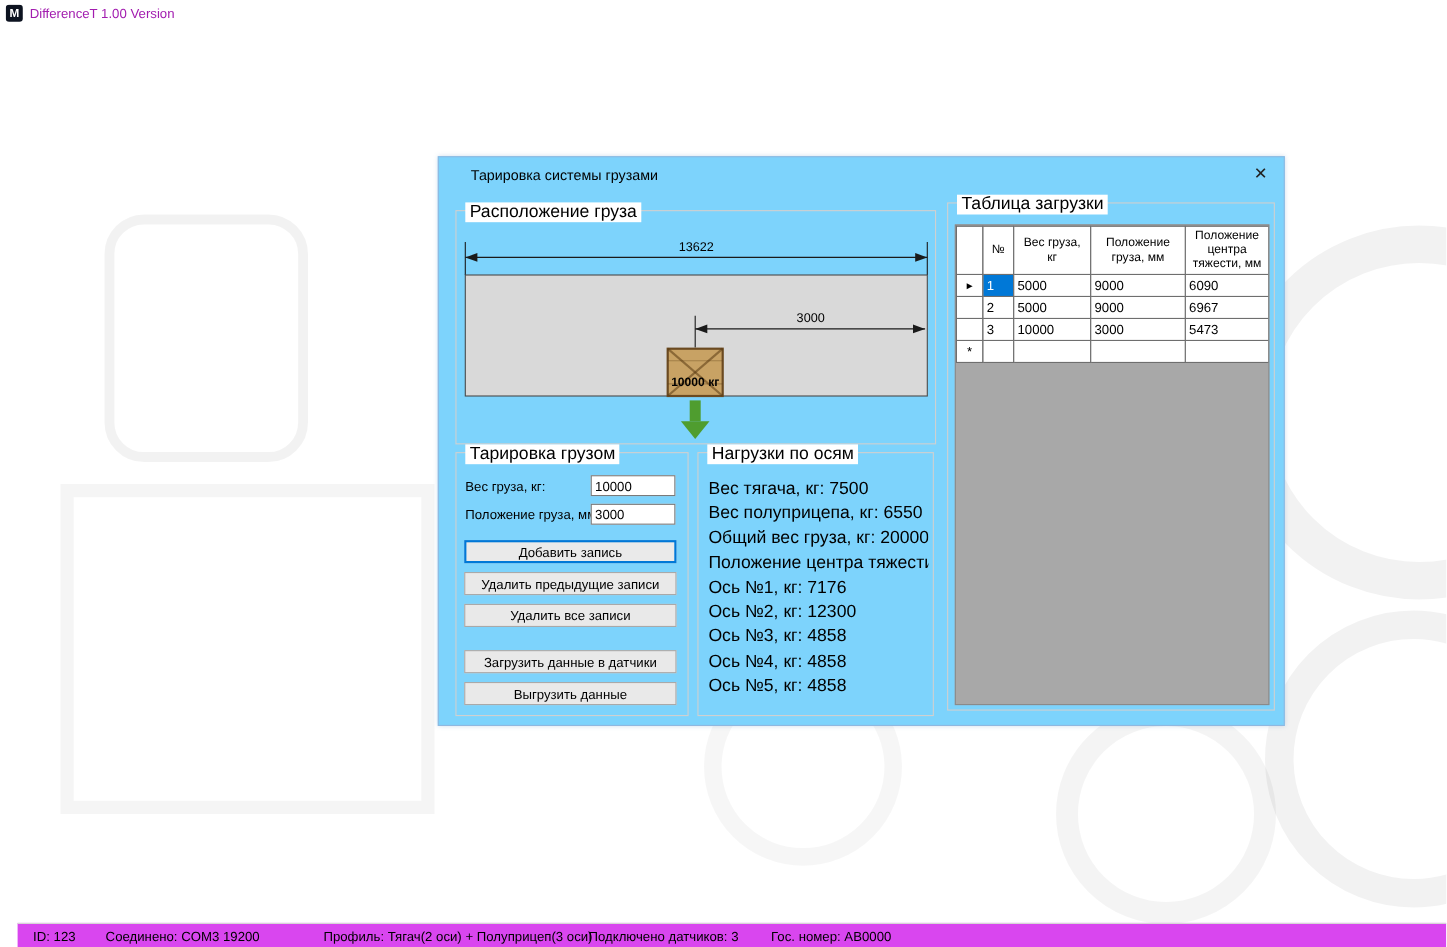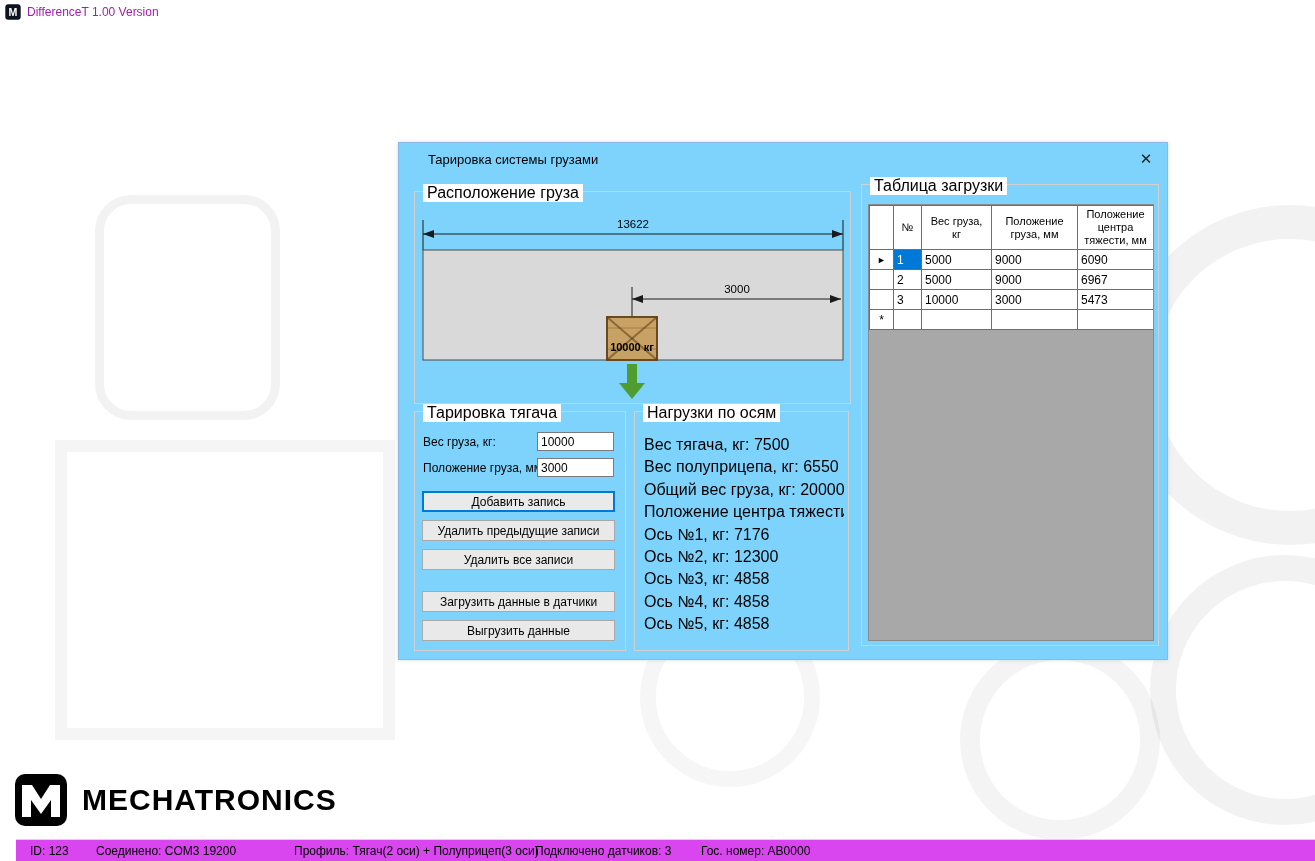--- a/index.html
+++ b/index.html
@@ -121,21 +121,21 @@
         <text x="217" y="159" text-anchor="middle" font-size="11" font-weight="bold">10000 кг</text>
 
         <g>
           <rect x="212" y="172" width="10" height="19" fill="#4f9d2f"></rect>
           <polygon points="204,191 230,191 217,207" fill="#4f9d2f"></polygon>
         </g>
       </svg>
     </div>
 
     <div class="group grp-taring">
-      <span class="group-label">Тарировка тягача</span>
+      <span class="group-label">Тарировка грузом</span>
       <span class="field-label" style="top:23px;">Вес груза, кг:</span>
       <input class="field-input" style="top: 20px;" type="text" value="10000">
       <span class="field-label" style="top:49px;">Положение груза, мм:</span>
       <input class="field-input" style="top: 46px;" type="text" value="3000">
       <button class="btn focused" style="top:79px;">Добавить запись</button>
       <button class="btn" style="top:108px;">Удалить предыдущие записи</button>
       <button class="btn" style="top:137px;">Удалить все записи</button>
       <button class="btn" style="top:179px;">Загрузить данные в датчики</button>
       <button class="btn" style="top:208px;">Выгрузить данные</button>
     </div>
@@ -201,27 +201,20 @@
             <td></td>
             <td></td>
             <td></td>
           </tr>
         </tbody>
           </table>
       </div>
     </div>
   </div>
 
-  <div class="logo-area">
-    <svg width="54" height="54" viewBox="0 0 54 54">
-      <rect x="1" y="1" width="52" height="52" rx="10" fill="#000"></rect>
-      <path d="M8 44 L8 12 L18 12 L27 26 L36 12 L46 12 L46 44 L37 44 L37 27 L27 41 L17 27 L17 44 Z" fill="#fff"></path>
-    </svg>
-    <span class="logo-text">MECHATRONICS</span>
-  </div>
 
   <div class="statusbar">
     <span class="status-item st0">ID: 123</span>
     <span class="status-item st1">Соединено: COM3 19200</span>
     <span class="status-item st2">Профиль: Тягач(2 оси) + Полуприцеп(3 оси)</span>
     <span class="status-item st3">Подключено датчиков: 3</span>
     <span class="status-item st4">Гос. номер: AB0000</span>
   </div>
 
 </div>

